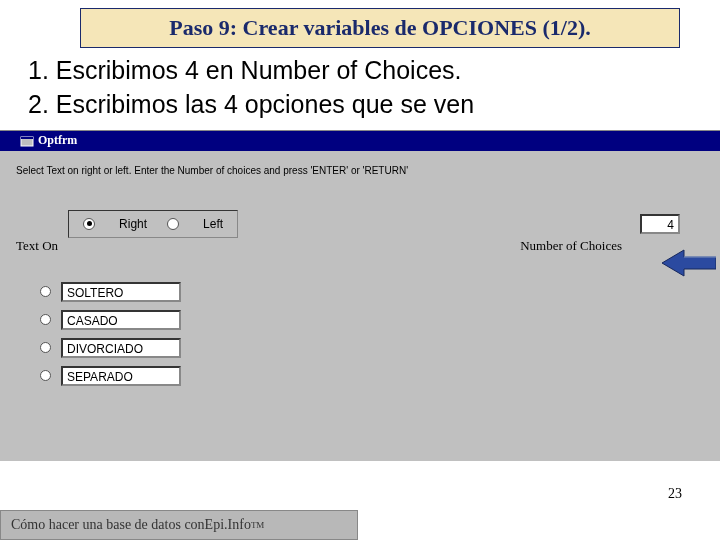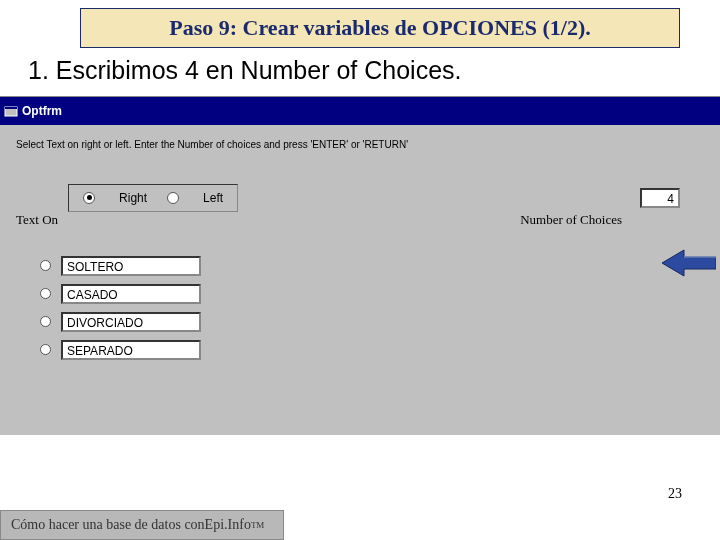--- a/index.html
+++ b/index.html
@@ -34,25 +34,25 @@
   }
   .app-window {
     border-top: 1px solid #888;
     background: #c0c0c0;
   }
   .titlebar {
     background: #000080;
     color: #fff;
     display: flex;
     align-items: center;
-    padding: 2px 4px;
-    font-family: Liberation Sans, sans-serif;
+    padding: 2px 20px;
+    font-family: Liberation Serif, serif;
     font-size: 12px;
     font-weight: bold;
-    height: 28px;
+    height: 20px;
   }
   .title-icon {
     width: 14px;
     height: 14px;
     margin-right: 4px;
     display: inline-flex;
     align-items: center;
     justify-content: center;
   }
   .panel {
@@ -140,21 +140,21 @@
     margin: 8px 0 8px 30px;
   }
   .mini-radio {
     width: 11px;
     height: 11px;
     border-radius: 50%;
     background: #fff;
     border: 1px solid #555;
   }
   .choice-input {
-    width: 140px;
+    width: 120px;
     height: 20px;
   }
   .arrow {
     position: absolute;
     right: 4px;
     top: 248px;
   }
   .page-num {
     position: absolute;
     right: 38px;
@@ -169,33 +169,34 @@
     bottom: 0;
     height: 30px;
     background: #b8b8b8;
     border: 1px solid #888;
     font-family: "Times New Roman", serif;
     font-size: 14px;
     color: #333;
     display: flex;
     align-items: center;
     padding: 0 10px;
-    width: 284px;
+    width: 358px;
   }
   .footer .tm { font-size: 9px; vertical-align: super; }
 </style>
 </head>
 <body>
 
 <div class="title-box">
   <span class="title-text">Paso 9: Crear variables de OPCIONES (1/2).</span>
 </div>
 
 <div class="instructions">
   <div>1. Escribimos 4 en Number of Choices.</div>
+  <div>2. Escribimos las 4 opciones que se ven</div>
 </div>
 
 <div class="app-window">
   <div class="titlebar">
     <span class="title-icon">
       <svg width="14" height="14" viewBox="0 0 14 14">
         <rect x="1" y="3" width="12" height="9" fill="#c0c0c0" stroke="#fff" stroke-width="1"></rect>
         <rect x="1" y="3" width="12" height="2" fill="#000080"></rect>
       </svg>
     </span>

